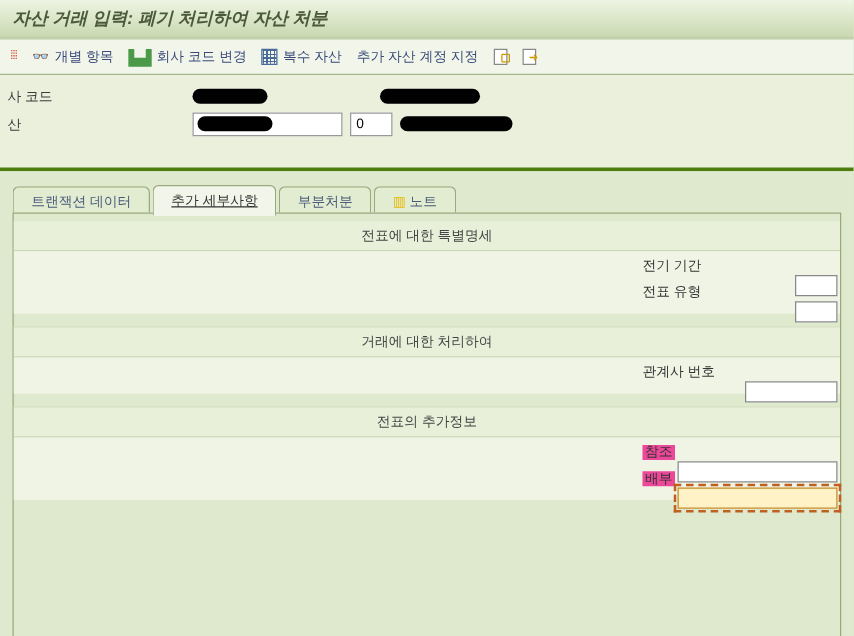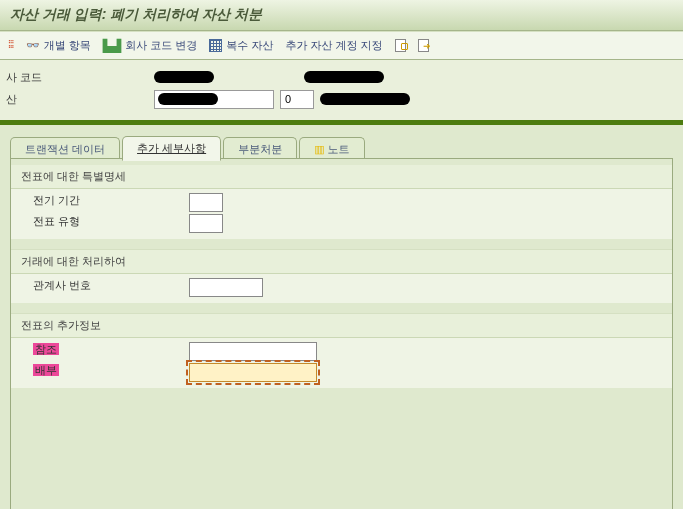--- a/index.html
+++ b/index.html
@@ -42,22 +42,22 @@
   .icon-blue { color: #2a6ab0; font-weight: bold; }
   .icon-green { color: #4a9a4a; font-size: 12px; }
   .icon-table { display:inline-block; width:13px; height:13px; border:1px solid #4a6a9a; background: repeating-linear-gradient(to bottom,#4a6a9a 0 1px,transparent 1px 3px), repeating-linear-gradient(to right,#4a6a9a 0 1px,transparent 1px 3px); }
   .icon-doc { display:inline-block; width:11px; height:13px; border:1px solid #888; background:#fff; position:relative; }
   .icon-doc::after { content:''; position:absolute; right:-3px; top:3px; width:5px; height:5px; border:1px solid #c90; border-radius:1px; }
   .icon-arrow { display:inline-block; width:11px; height:13px; border:1px solid #888; background:#fff; position:relative; }
   .icon-arrow::after { content:'➜'; position:absolute; right:-3px; top:1px; color:#c90; font-size:9px; }
 
   .header-form {
     background: #eaf0dc;
-    padding: 6px 4px 10px;
-    border-bottom: 5px solid #4d7c0f;
+    padding: 6px 4px 24px;
+    border-bottom: 3px solid #4d7c0f;
   }
   .form-row { display:flex; align-items:center; height:22px; }
   .form-row label { width: 150px; padding-left: 2px; color:#3a3a3a; }
   .redact { display:inline-block; background:#000; border-radius:8px; height:12px; }
   .input-box { background:#fff; border:1px solid #999; height:19px; padding:2px 4px; font-size:11px; }
 
   .tabs-area { padding: 8px 10px 0; background:#dfe9ce; }
   .tab-strip { display:flex; align-items:flex-end; position:relative; }
   .tab {
     padding: 4px 14px;
@@ -87,27 +87,28 @@
     z-index:1;
   }
 
   .group-header {
     background:#e8f0da;
     padding:4px 10px;
     color:#444;
     border-top:1px solid #d5e0c2;
     border-bottom:1px solid #cbd8b5;
     margin-top:10px;
+    text-align:center;
   }
   .group-header:first-child { margin-top:6px; border-top:none;}
   .group-body {
     background:#eff4e5;
     padding:4px 2px;
   }
-  .field-row { display:flex; align-items:flex-start; height:21px; }
+  .field-row { display:flex; align-items:flex-end; height:21px;flex-direction:column; }
   .field-row label { width:176px; padding-left:20px; color:#333; }
   .field-input { background:#fff; border:1px solid #888; height:19px; }
   .w-short { width: 34px; }
   .w-med { width: 74px; }
   .w-long { width: 128px; }
 
   .hl-yellow { background: #ec4899; padding:0 2px; }
   .focus-input {
     border:1px solid #c58a2a !important;
     background:#fff2c6 !important;

